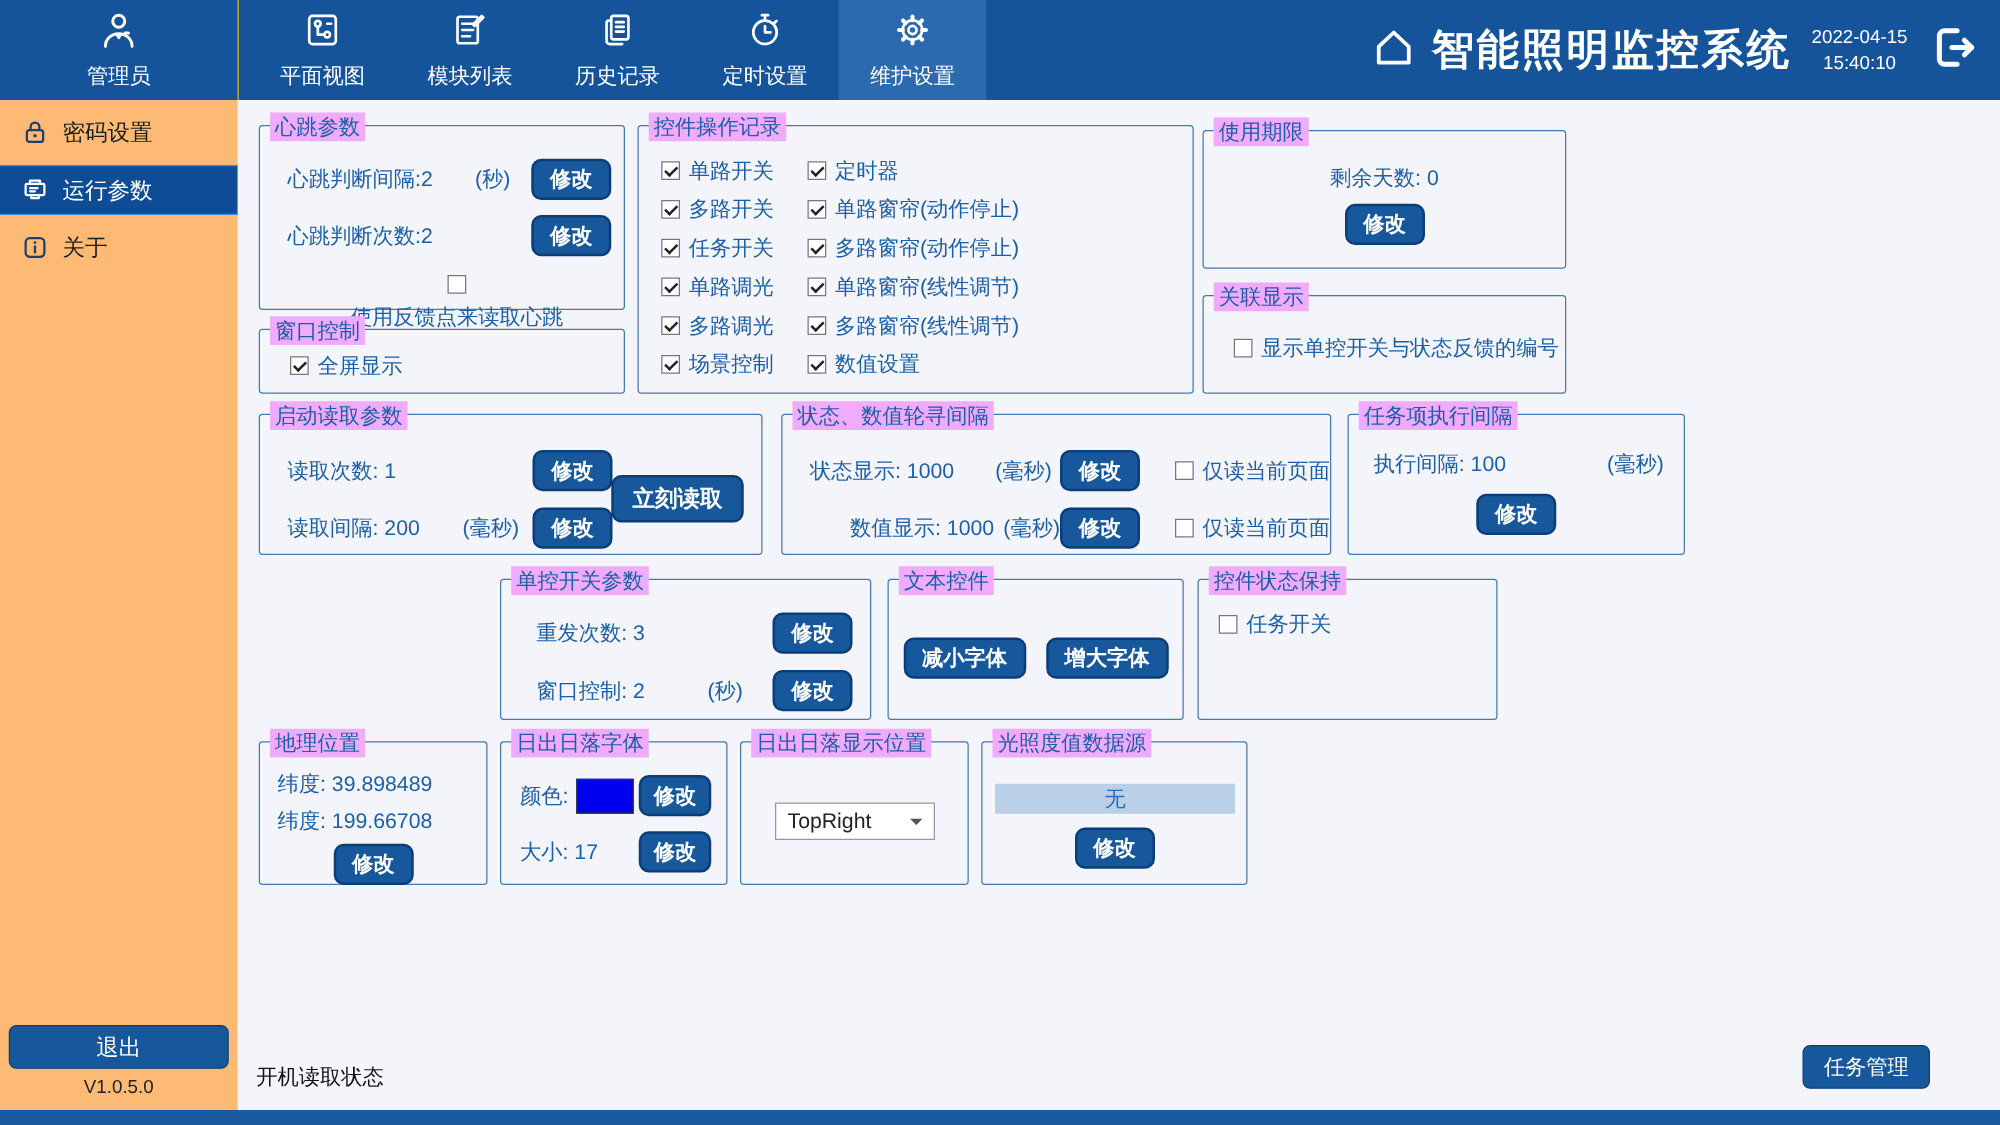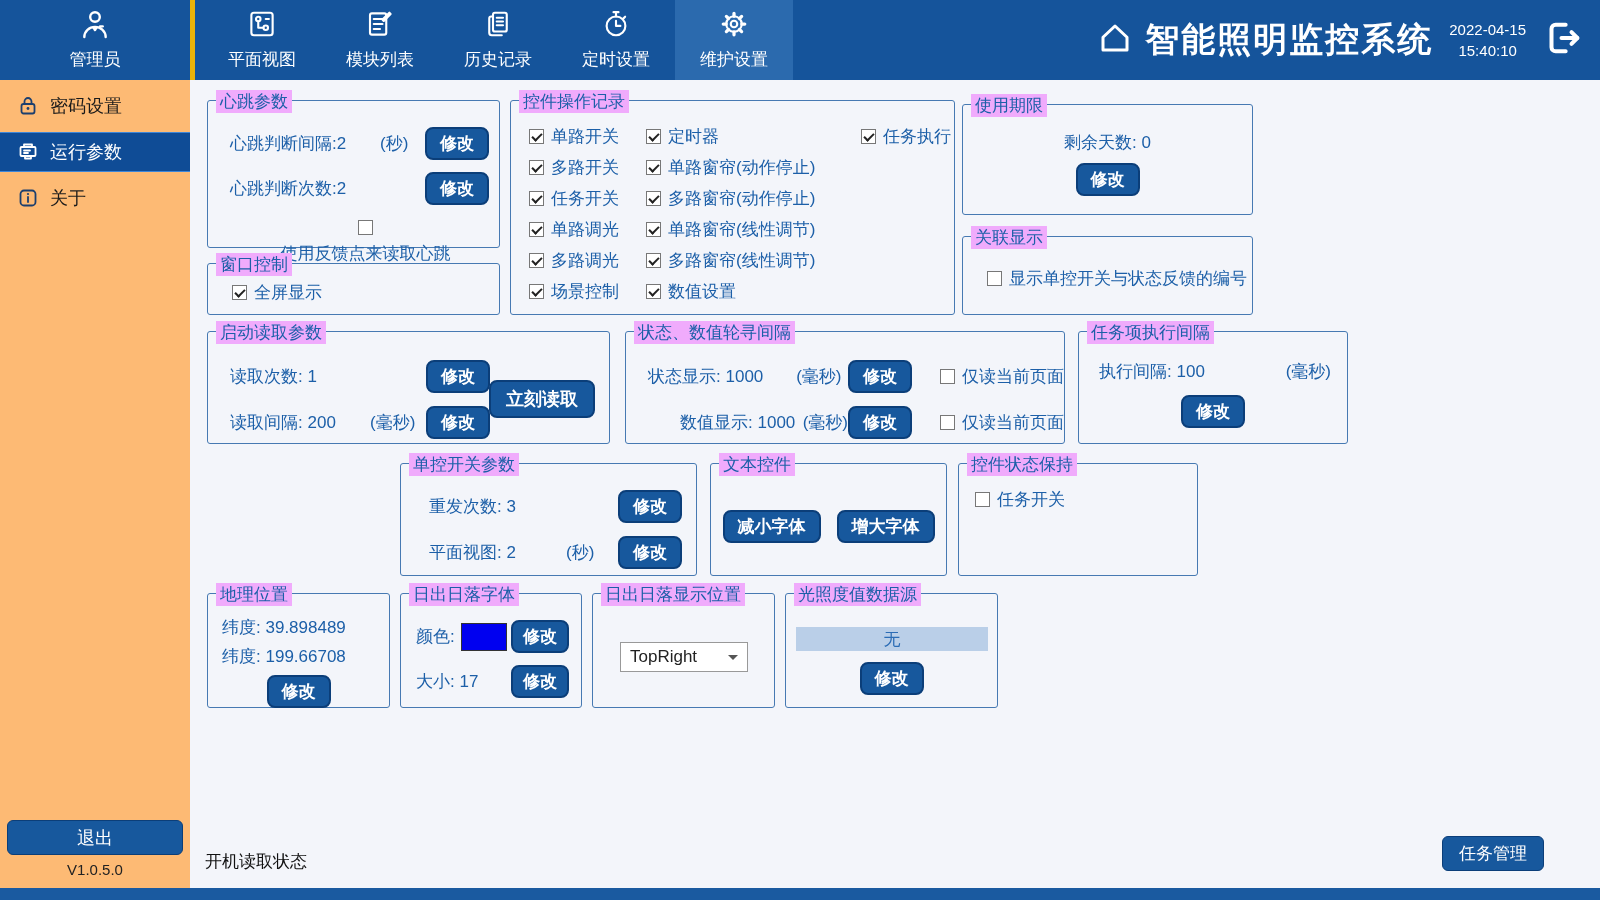--- a/index.html
+++ b/index.html
@@ -1,21 +1,21 @@
 <!DOCTYPE html>
 <html><head>
 <meta charset="utf-8">
 <style>
   html,body{margin:0;padding:0;}
   #app{position:relative;width:1600px;height:900px;background:#F3F5FA;
        font-family:"Liberation Sans","DejaVu Sans",sans-serif;overflow:hidden;}
 
   
   .header{position:absolute;left:0;top:0;width:1600px;height:80px;background:#15549B;color:#fff;display:flex;align-items:stretch;}
-  .user-block{width:190px;display:flex;flex-direction:column;align-items:center;justify-content:center;gap:3px;border-right:5px solid #eab308;}
+  .user-block{width:190px;display:flex;flex-direction:column;align-items:center;justify-content:center;gap:3px;border-right:1px solid #eab308;}
   .user-block .ulabel{font-size:17px;}
   .tabs{display:flex;margin-left:8px;}
   .tab{width:118px;display:flex;flex-direction:column;align-items:center;justify-content:center;gap:5px;cursor:pointer;}
   .tab.active{background:#2B6AAE;}
   .tab-label{font-size:17px;}
   .header-right{margin-left:auto;display:flex;align-items:center;padding-right:16px;}
   .app-title{font-size:34px;font-weight:bold;letter-spacing:2px;margin-left:12px;white-space:nowrap;}
   .datetime{font-size:15px;text-align:center;line-height:1.4;margin:0 18px 0 16px;}
 
   
@@ -258,26 +258,20 @@
           </div>
         <div class="cbrow">
             <span class="cb checked"></span>
             <span class="cbl">多路窗帘(线性调节)</span>
           </div>
         <div class="cbrow">
             <span class="cb checked"></span>
             <span class="cbl">数值设置</span>
           </div>
       </div>
-      <div style="flex:1;display:flex;flex-direction:column;gap:8px;">
-        <div class="cbrow">
-            <span class="cb checked"></span>
-            <span class="cbl">任务执行</span>
-          </div>
-      </div>
     </div>
   </div>
 
   <div class="group" style="left:962px;top:104px;width:291px;height:111px;">
     <span class="legend">使用期限</span>
     <div style="display:flex;flex-direction:column;align-items:center;">
       <span class="blue" style="margin-top:26px;"><span>剩余天数:</span> <span>0</span></span>
       <button class="btn" style="margin-top:9px;">修改</button>
     </div>
   </div>
@@ -340,21 +334,21 @@
 
 
   <div class="group" style="left:400px;top:463px;width:297px;height:113px;">
     <span class="legend">单控开关参数</span>
     <div class="prow" style="margin:26px 14px 0 28px;">
       <span class="plabel" style="flex:1;"><span>重发次数:</span> <span>3</span></span>
       <span class="punit" style="width:52px;"></span>
       <button class="btn">修改</button>
     </div>
     <div class="prow" style="margin:13px 14px 0 28px;">
-      <span class="plabel" style="flex:1;"><span>平面视图:</span> <span>2</span></span>
+      <span class="plabel" style="flex:1;"><span>窗口控制:</span> <span>2</span></span>
       <span class="punit" style="width:52px;">(秒)</span>
       <button class="btn">修改</button>
     </div>
   </div>
 
   <div class="group" style="left:710px;top:463px;width:237px;height:113px;">
     <span class="legend">文本控件</span>
     <div style="display:flex;justify-content:center;gap:16px;margin-top:46px;">
       <button class="btn">减小字体</button>
       <button class="btn">增大字体</button>

